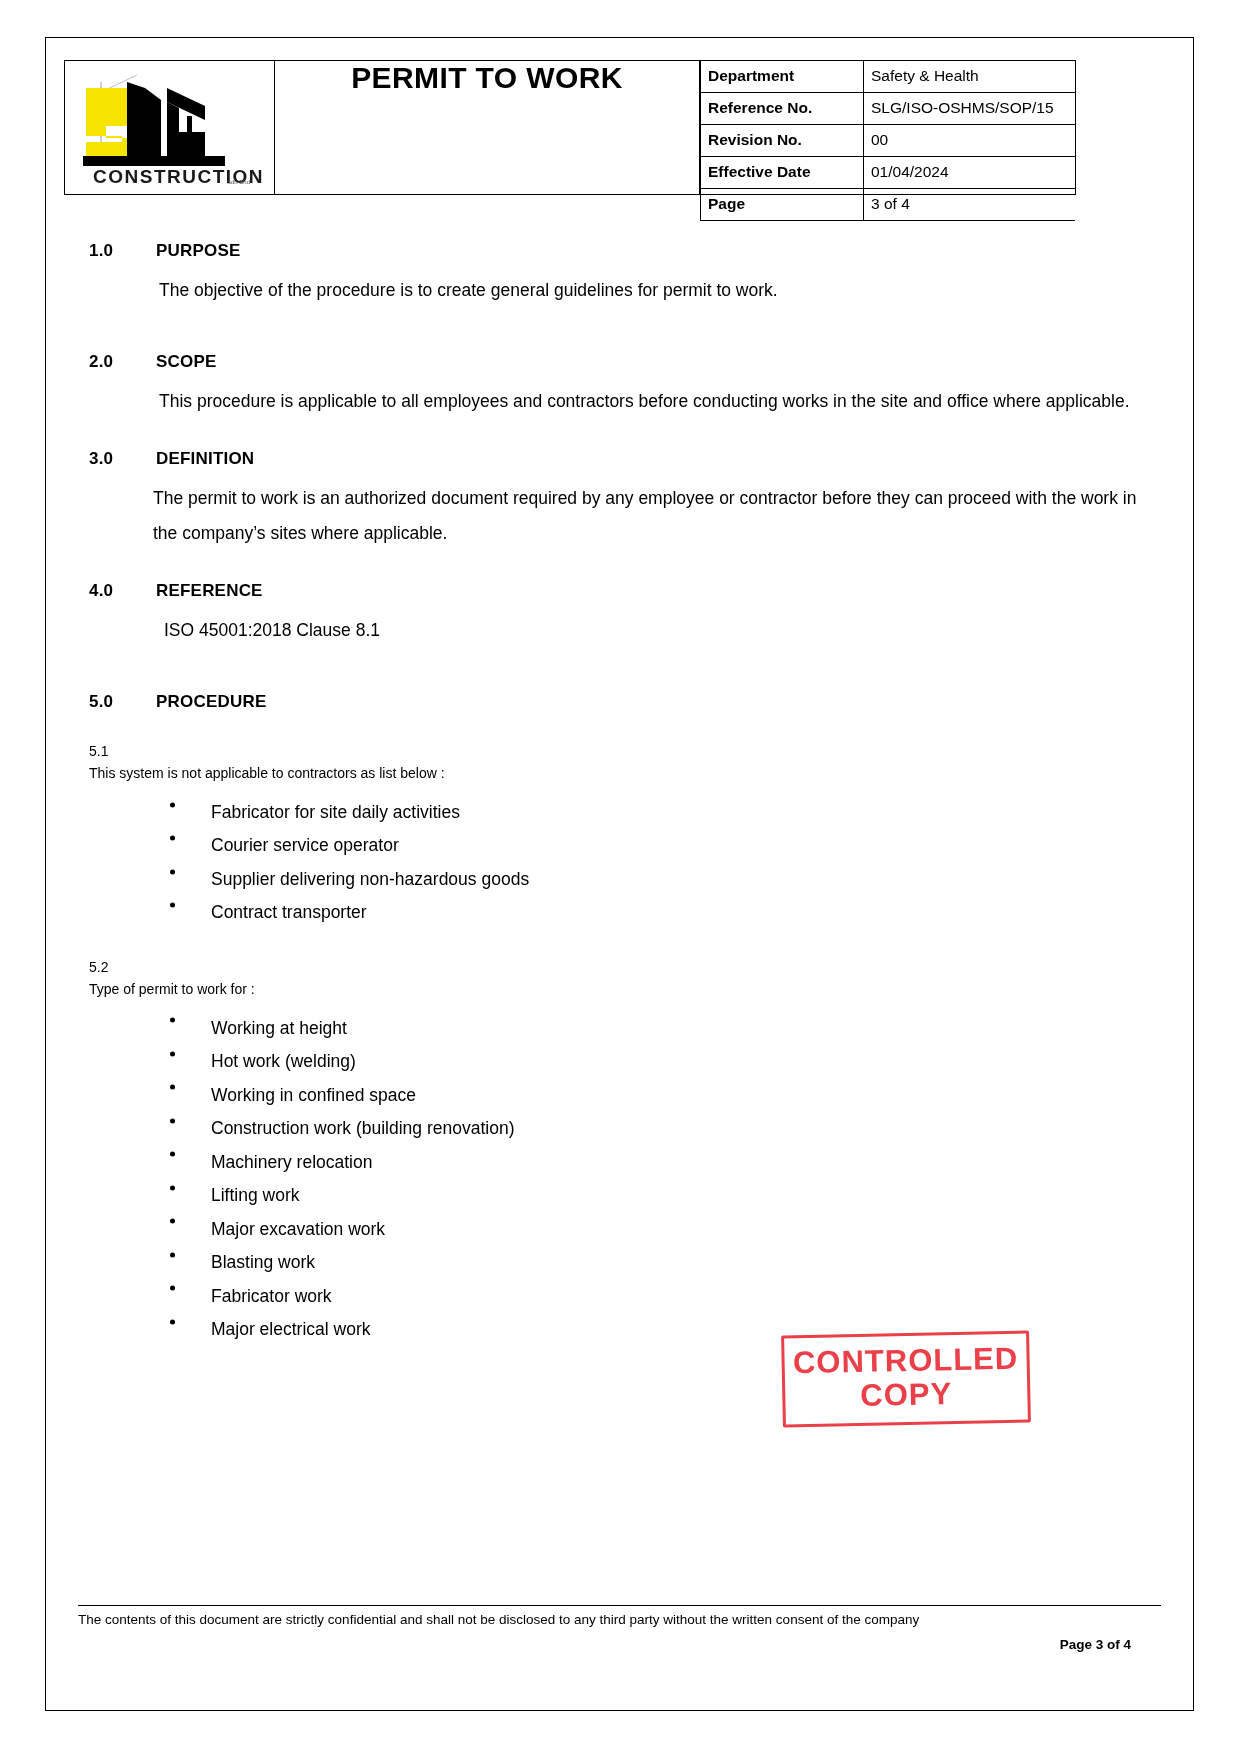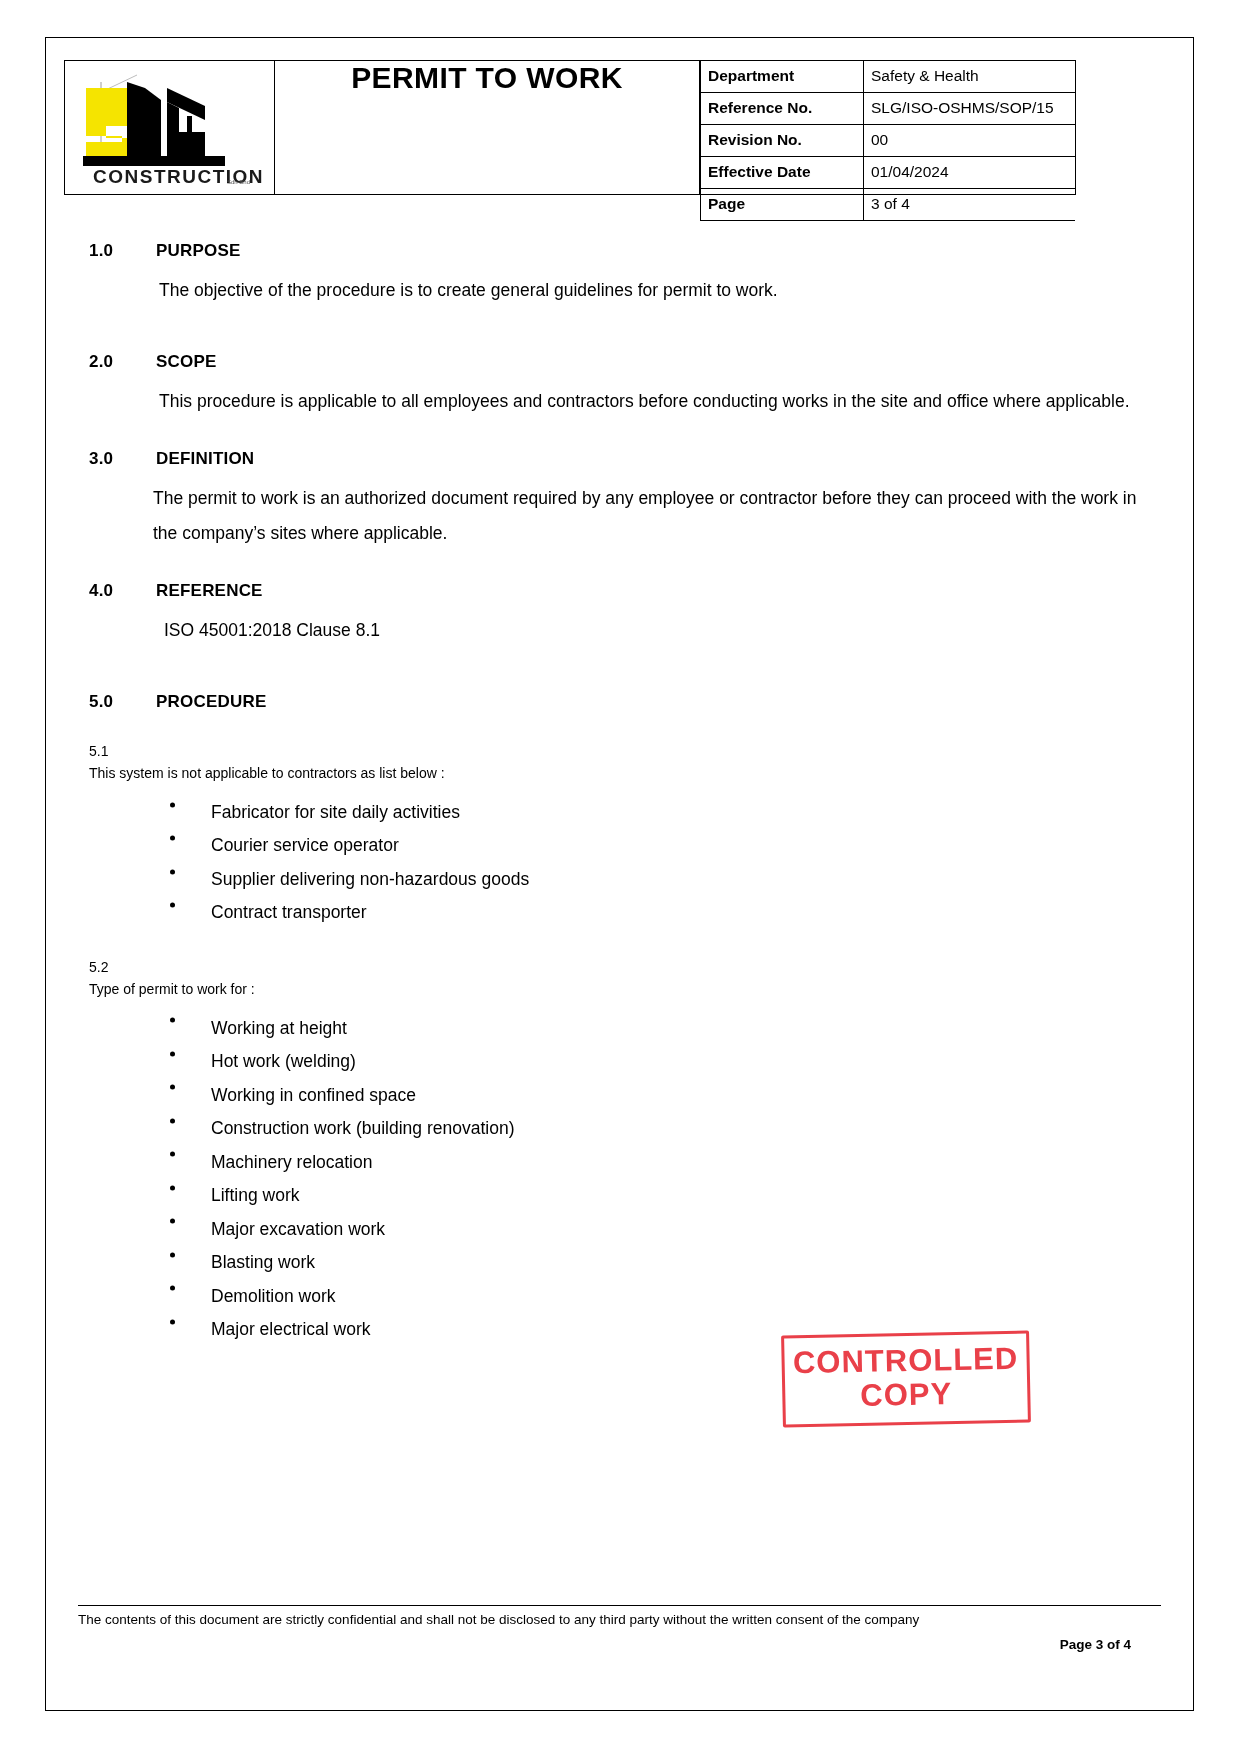--- a/index.html
+++ b/index.html
@@ -392,21 +392,21 @@
           <li>
               <span class="bullet-dot"></span>
               <span>Major excavation work</span>
             </li>
           <li>
               <span class="bullet-dot"></span>
               <span>Blasting work</span>
             </li>
           <li>
               <span class="bullet-dot"></span>
-              <span>Demolition work</span>
+              <span>Fabricator work</span>
             </li>
           <li>
               <span class="bullet-dot"></span>
               <span>Major electrical work</span>
             </li>
         </ul>
       </div>
     </div>
 
     <div class="stamp">

